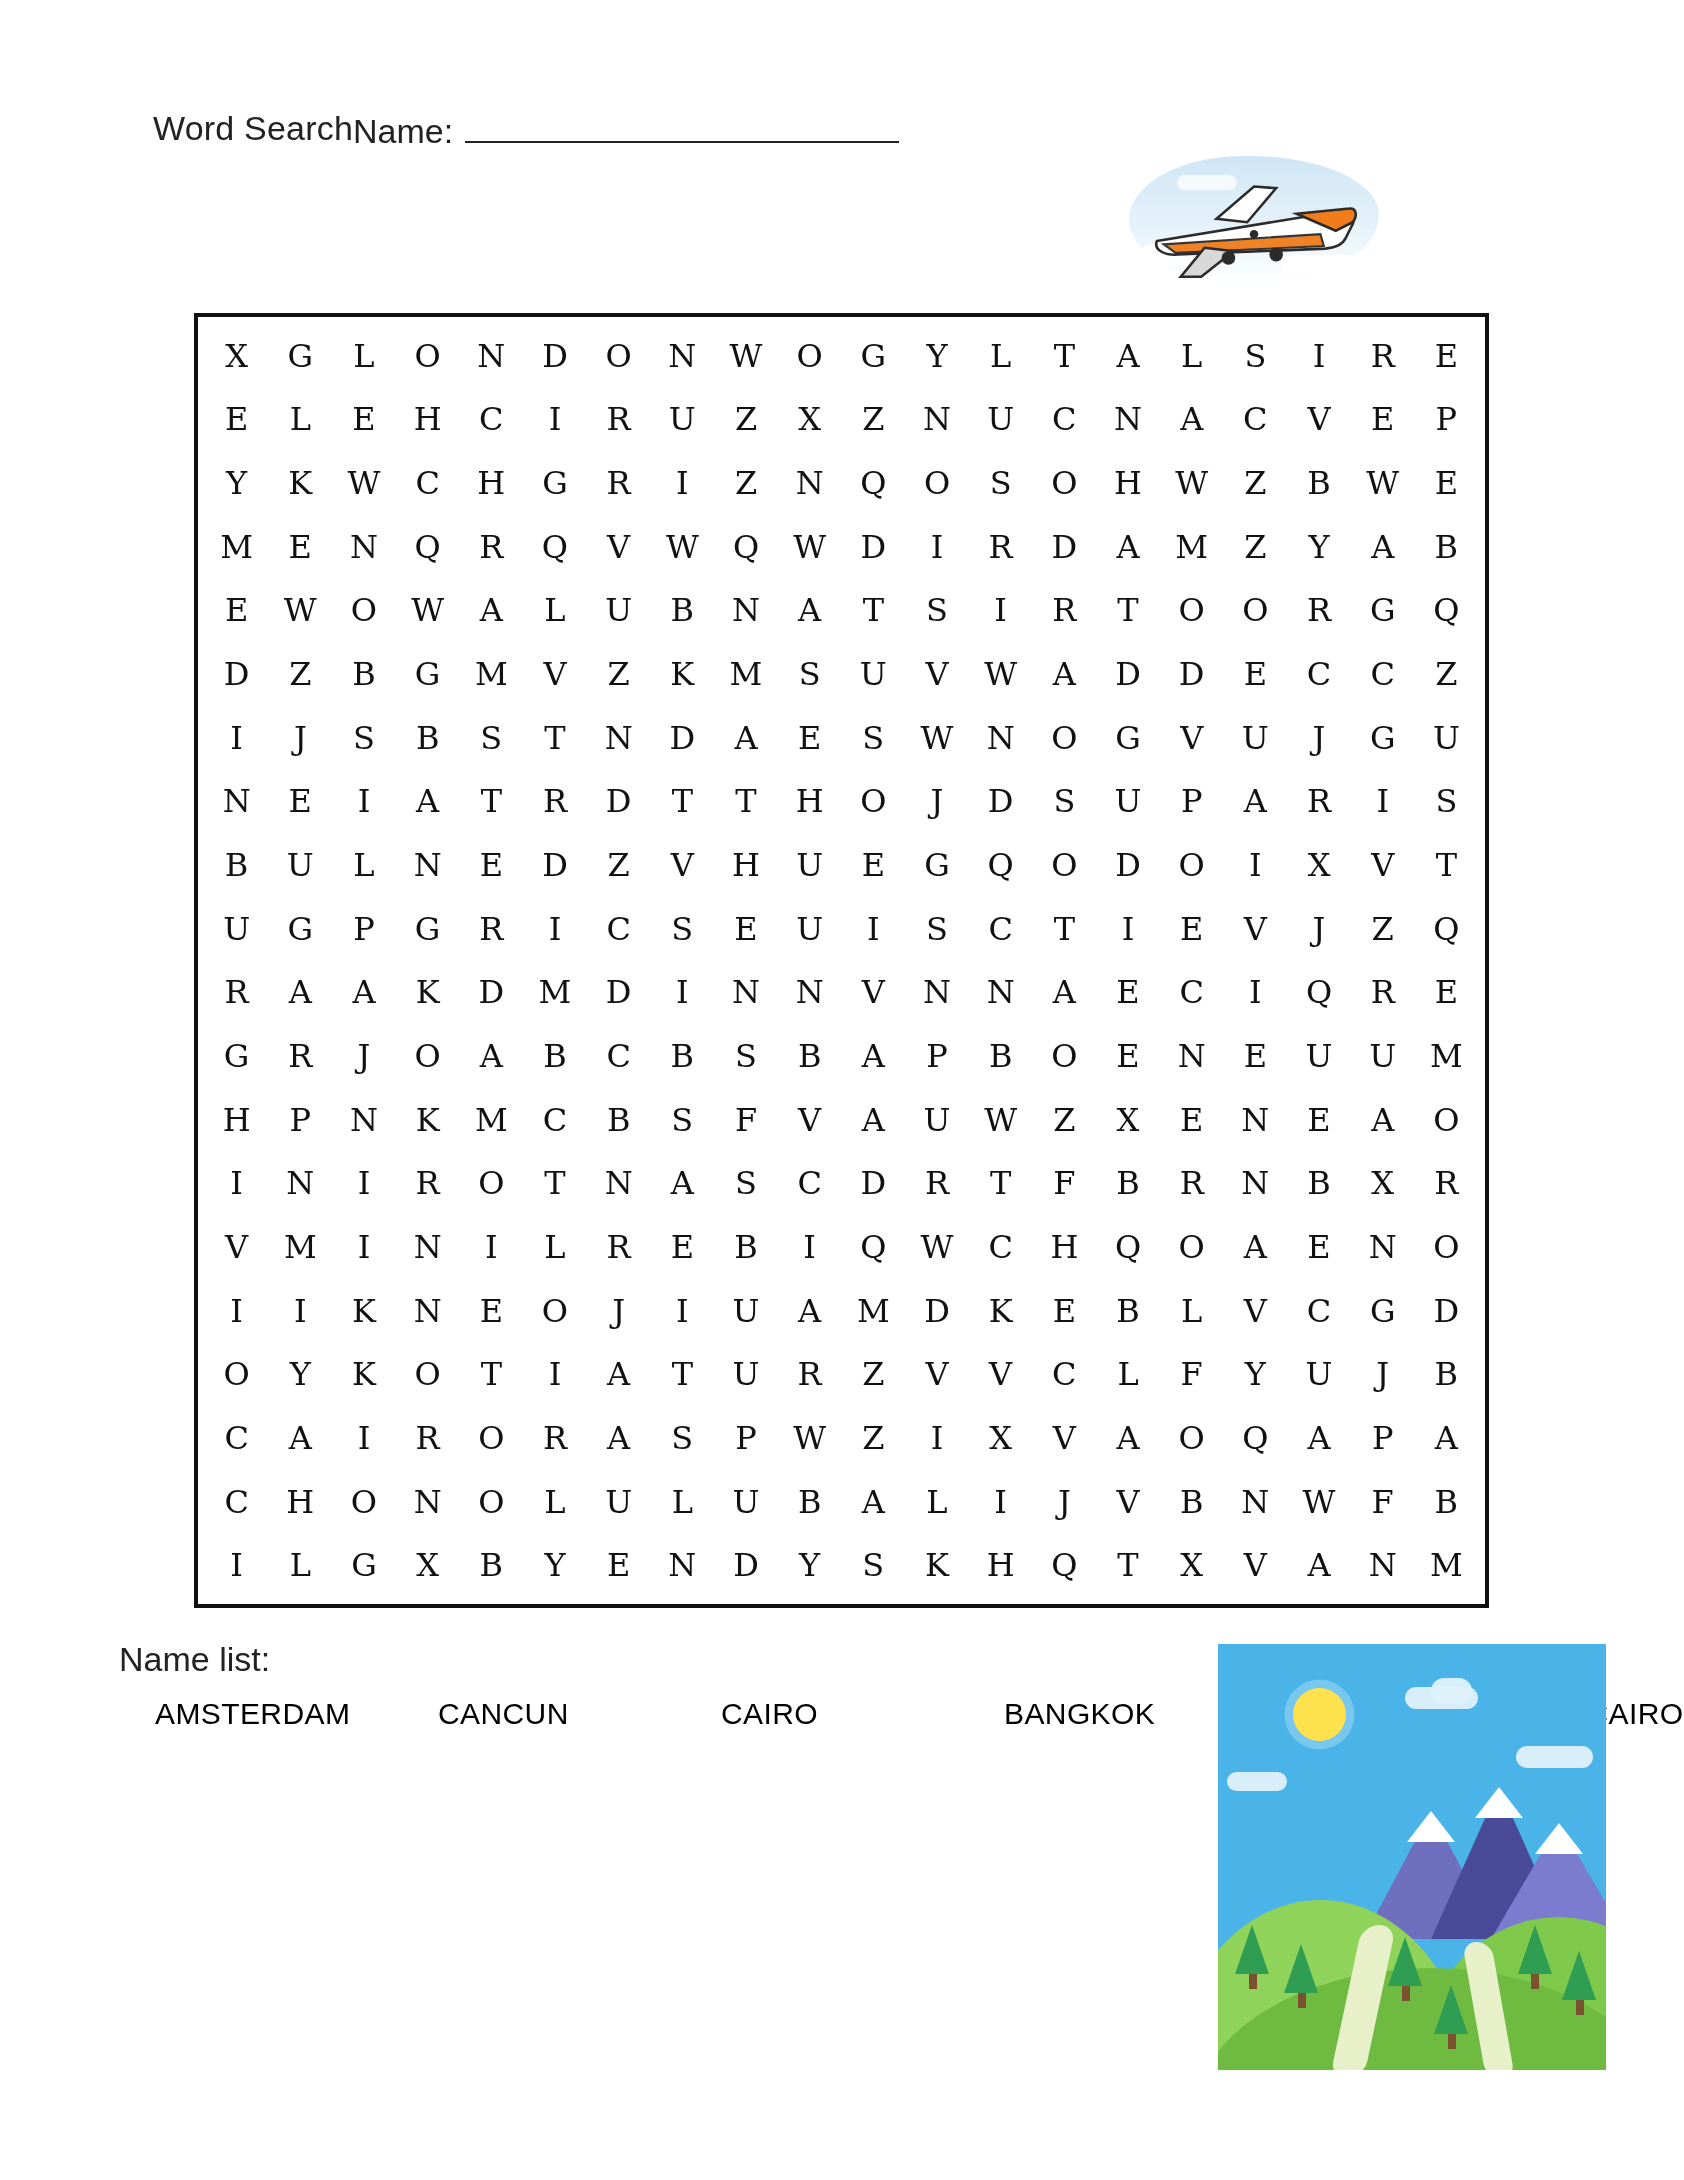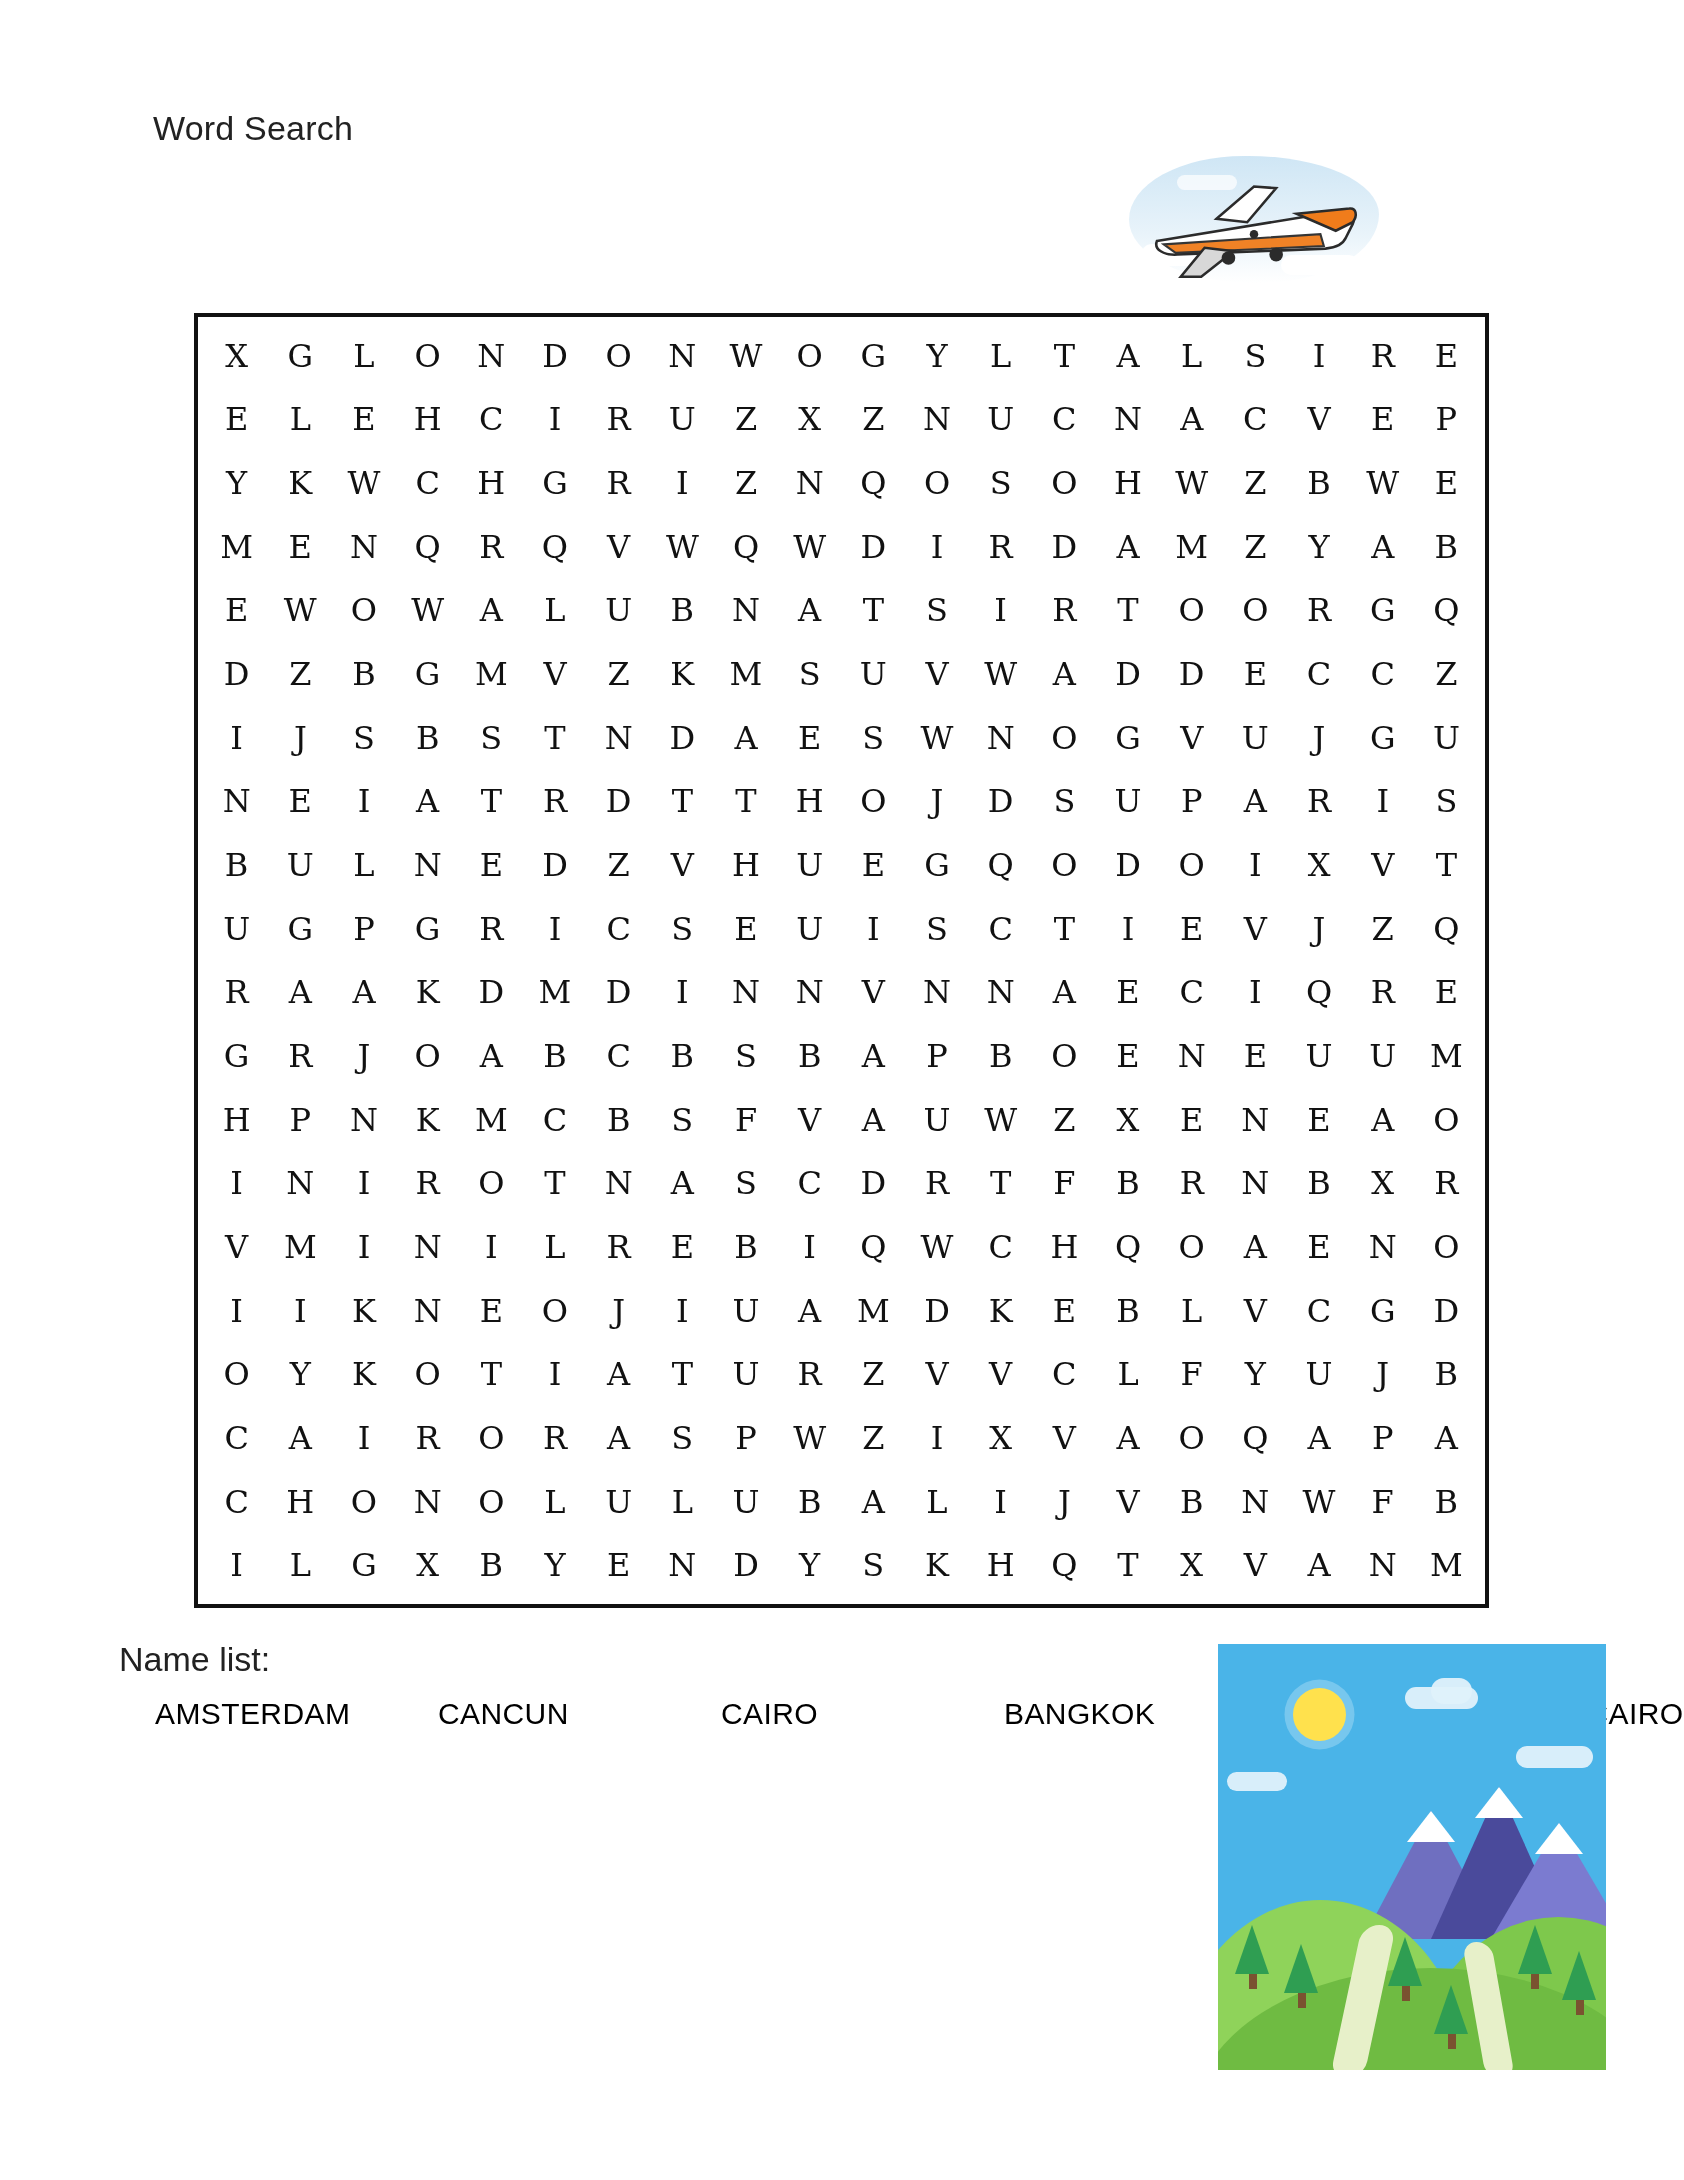--- a/index.html
+++ b/index.html
@@ -220,20 +220,24 @@
     color: #3a3a3a;
   }
 </style>
 </head>
 <body>
 
 <div class="page">
 
   <div class="header">
     <div class="header-left">Word Search</div>
+    <div class="header-right">
+      <span class="name-label">Name:</span>
+      <span class="name-line"></span>
+    </div>
   </div>
 
   <div class="title-wrap">
 
     <div class="plane-art">
       <div class="sky"></div>
       <div class="cloudbit" style="left:15.3px; top:95px; width:82px; height:22px;"></div>
       <div class="cloudbit" style="left:155px; top:106px; width:78px; height:20.4px;"></div>
       <div class="cloudbit" style="left:51px; top:25.6px; width:60px; height:15.3px; opacity:.7;"></div>
       <svg width="256" height="149" viewBox="0 0 300 175" style="position:absolute;left:0;top:0;">

